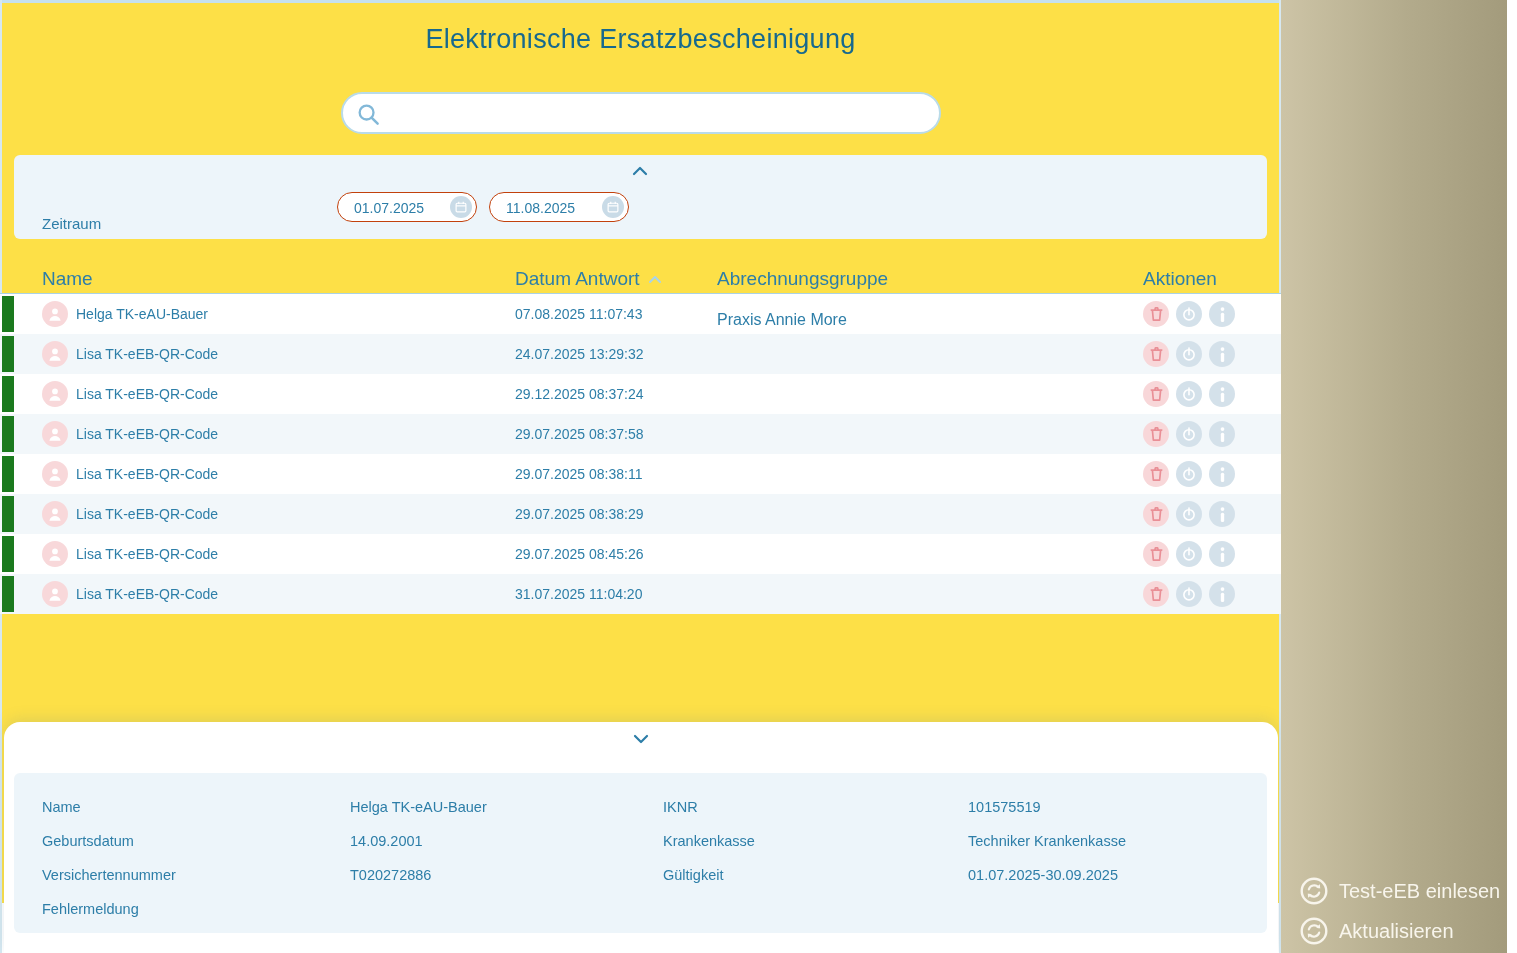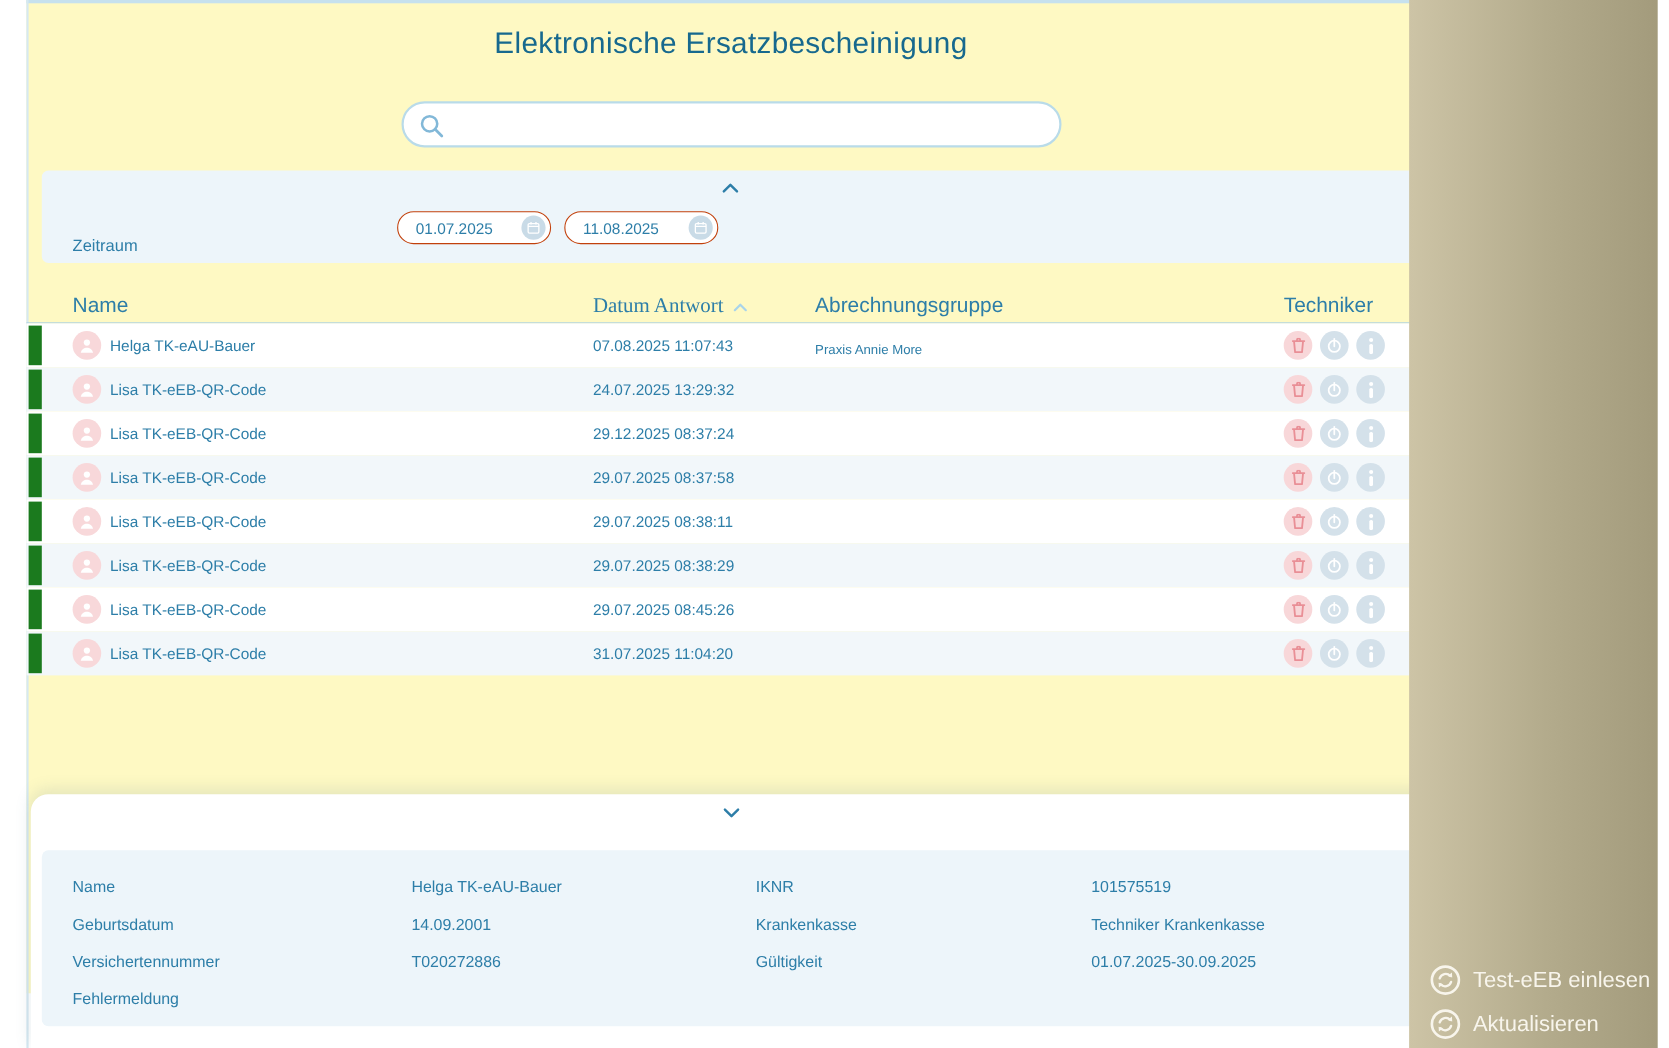--- a/index.html
+++ b/index.html
@@ -2,21 +2,21 @@
 <html><head>
 <meta charset="utf-8">
 <style>
   * { margin:0; padding:0; box-sizing:border-box; }
   html,body { width:1517px; height:953px; background:#fff; }
   #stage {
     position:relative; width:1517px; height:953px; overflow:hidden;
     font-family:"Liberation Sans", sans-serif; background:#fff;
   }
   
-  .main { position:absolute; left:0; top:0; width:1281px; height:903px; background:#fef9c3;margin-left:24px; }
+  .main { position:absolute; left:0; top:0; width:1281px; height:903px; background:#fde047; }
   .edge-top  { position:absolute; left:0; top:0; width:1281px; height:3px; background:#c6e1ee; }
   .edge-left { position:absolute; left:0; top:0; width:2px; height:953px; background:#d6e8f1; }
   .edge-right{ position:absolute; left:1279px; top:0; width:2px; height:953px; background:#d6e8f1; }
 
   .page-title {
     position:absolute; left:0; top:24px; width:1281px; text-align:center;
     font-size:27px; font-weight:400; letter-spacing:.3px; color:#17698e;
   }
 
   
@@ -51,36 +51,36 @@
   }
   .cal-btn {
     position:absolute; right:4px; top:3px; width:22px; height:22px;
     border:none; border-radius:50%; background:#c9dbe7; cursor:pointer;
     display:flex; align-items:center; justify-content:center;
   }
 
   
   .th { position:absolute; top:268px; font-size:19px; color:#2d7ea8; }
   .th-name    { left:42px; }
-  .th-datum   { left:515px; display:flex; align-items:center; gap:8px;font-family:Liberation Serif, serif; }
+  .th-datum   { left:515px; display:flex; align-items:center; gap:8px; }
   .th-gruppe  { left:717px; }
   .th-aktionen{ left:1143px; }
   .header-line{ position:absolute; left:0; top:293px; width:1281px; height:1px; background:#abd2e4; }
 
   .rows { position:absolute; left:0; top:294px; width:1281px; }
   .row  { position:relative; height:40px; background:#fff; cursor:pointer; }
   .row.alt { background:#f2f7fa; }
   .rowbar { position:absolute; left:2px; top:2px; width:12px; height:36px; background:#1b7a1e; }
   .avatar {
     position:absolute; left:42px; top:7px; width:26px; height:26px; border-radius:50%;
     background:#f8d8da; display:flex; align-items:center; justify-content:center;
   }
   .cell-name  { position:absolute; left:76px;  top:12px; font-size:14px; color:#2d7ea8; }
   .cell-datum { position:absolute; left:515px; top:12px; font-size:14px; color:#2d7ea8; }
-  .cell-gruppe{ position:absolute; left:717px; top:17px; font-size:12px; color:#2d7ea8; }
+  .cell-gruppe{ position:absolute; left:717px; top:17px; font-size:16px; color:#2d7ea8; }
   .actions { position:absolute; left:1143px; top:7px; display:flex; gap:7px; }
   .action {
     width:26px; height:26px; border-radius:50%; border:none; cursor:pointer;
     display:flex; align-items:center; justify-content:center; padding:0;
   }
   .action-delete { background:#f8d7d9; }
   .action-muted  { background:#d4e1ea; }
 
   
   .detail-card {
@@ -163,21 +163,21 @@
     </div>
 
     <div class="th th-name">Name</div>
     <div class="th th-datum">
       <span>Datum Antwort</span>
       <svg width="14" height="9" viewBox="0 0 14 9">
         <polyline points="2,7 7,2 12,7" fill="none" stroke="#a9d4ea" stroke-width="2" stroke-linecap="round" stroke-linejoin="round"></polyline>
       </svg>
     </div>
     <div class="th th-gruppe">Abrechnungsgruppe</div>
-    <div class="th th-aktionen">Techniker</div>
+    <div class="th th-aktionen">Aktionen</div>
     <div class="header-line"></div>
 
     <div class="rows">
 
       <div class="row">
         <div class="rowbar"></div>
         <div class="avatar">
           <svg width="18" height="18" viewBox="0 0 24 24">
               <circle cx="12" cy="8.5" r="3.8" fill="#fff"></circle>
               <path d="M4.5 21c.9-4.4 4-6.3 7.5-6.3s6.6 1.9 7.5 6.3z" fill="#fff"></path>

